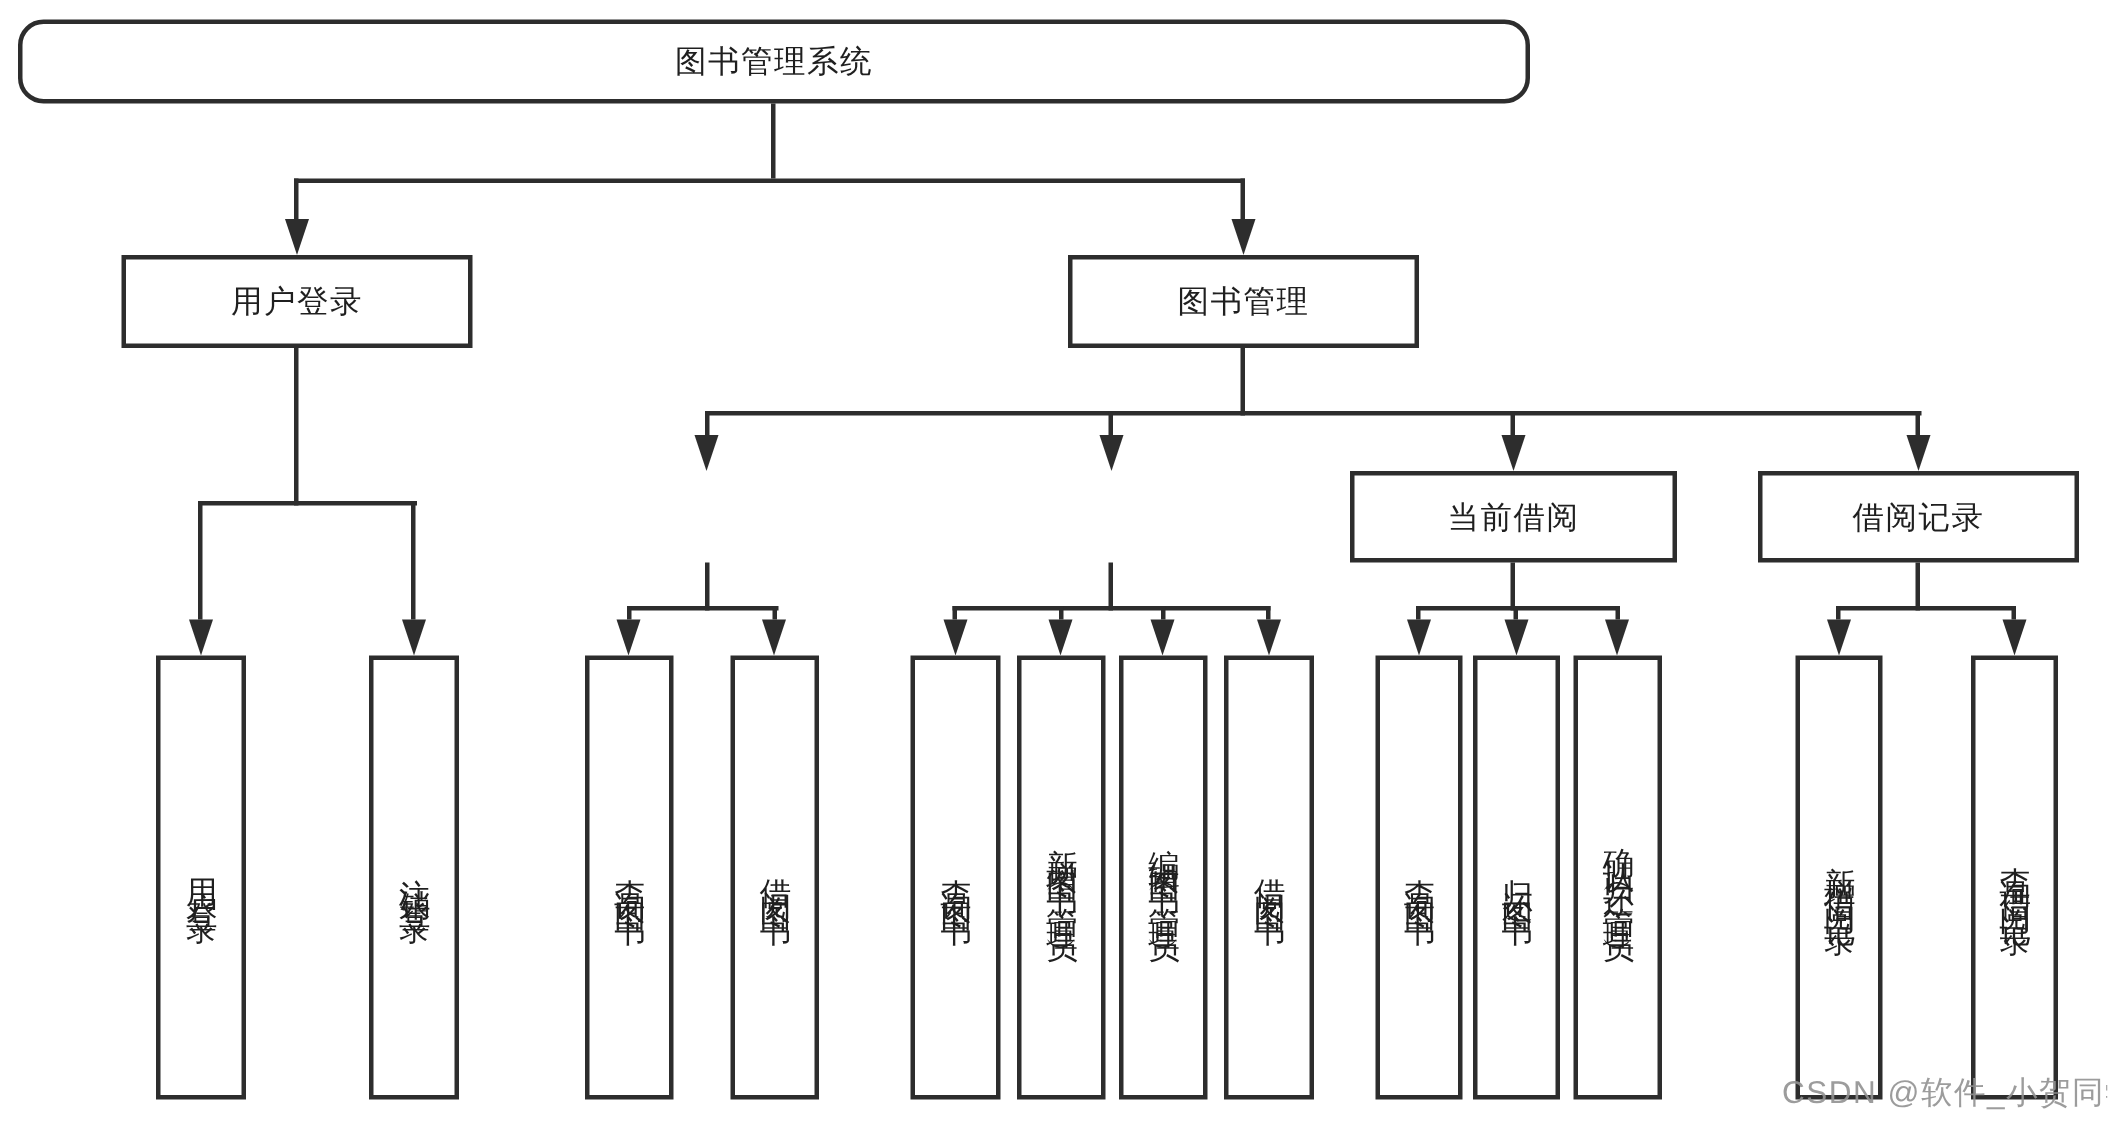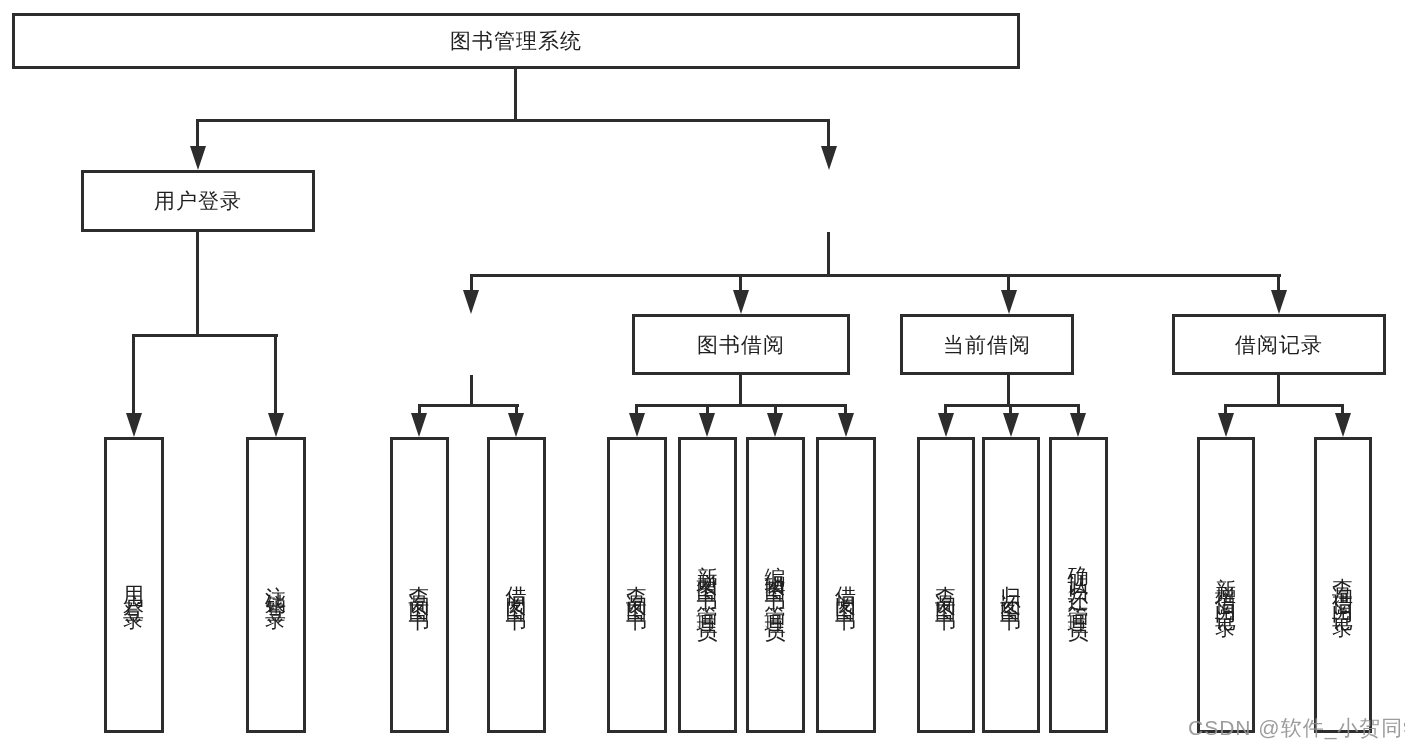--- a/index.html
+++ b/index.html
@@ -39,57 +39,57 @@
   .watermark{
     position:absolute;left:1188px;top:714px;z-index:5;
     font-size:21px;color:rgba(145,145,145,0.9);letter-spacing:1px;white-space:nowrap;
   }
 </style>
 </head>
 <body>
 
 <div class="canvas">
 
-  <div class="hnode root" style="left:12px;top:13px;width:1008px;height:56px;">
+  <div class="hnode root" style="left:12px;top:13px;width:1008px;height:56px;border-radius:17px;">
     <span>图书管理系统</span>
   </div>
 
   <div class="v" style="left:514px;top:69px;height:50px;"></div>
   <div class="h" style="left:196px;top:119px;width:634px;"></div>
   <div class="v" style="left:196px;top:119px;height:27px;"></div>
   <div class="arrow" style="left:190px;top:146px;"></div>
   <div class="v" style="left:827px;top:119px;height:27px;"></div>
   <div class="arrow" style="left:821px;top:146px;"></div>
 
   <div class="hnode" style="left:81px;top:170px;width:234px;height:62px;">
     <span>用户登录</span>
+  </div>
+  <div class="hnode" style="left:712px;top:170px;width:234px;height:62px;">
+    <span>图书管理</span>
   </div>
 
   <div class="v" style="left:196px;top:232px;height:105px;"></div>
   <div class="h" style="left:132px;top:334px;width:146px;"></div>
   <div class="v" style="left:132px;top:334px;height:79px;"></div>
   <div class="arrow" style="left:126px;top:413px;"></div>
   <div class="v" style="left:274px;top:334px;height:79px;"></div>
   <div class="arrow" style="left:268px;top:413px;"></div>
 
   <div class="v" style="left:827px;top:232px;height:45px;"></div>
   <div class="h" style="left:470px;top:274px;width:811px;"></div>
   <div class="v" style="left:470px;top:274px;height:16px;"></div>
   <div class="arrow" style="left:463px;top:290px;"></div>
   <div class="v" style="left:739px;top:274px;height:16px;"></div>
   <div class="arrow" style="left:733px;top:290px;"></div>
   <div class="v" style="left:1007px;top:274px;height:16px;"></div>
   <div class="arrow" style="left:1001px;top:290px;"></div>
   <div class="v" style="left:1277px;top:274px;height:16px;"></div>
   <div class="arrow" style="left:1271px;top:290px;"></div>
 
-  <div class="hnode" style="left:632px;top:314px;width:218px;height:61px;">
-    <span>图书借阅</span>
-  </div>
-  <div class="hnode" style="left:900px;top:314px;width:174px;height:61px;">
+  <div class="hnode" style="left:900px;top:314px;width:218px;height:61px;">
     <span>当前借阅</span>
   </div>
   <div class="hnode" style="left:1172px;top:314px;width:214px;height:61px;">
     <span>借阅记录</span>
   </div>
 
   <div class="v" style="left:470px;top:375px;height:32px;"></div>
   <div class="h" style="left:418px;top:404px;width:101px;"></div>
   <div class="v" style="left:418px;top:404px;height:9px;"></div>
   <div class="arrow" style="left:411px;top:413px;"></div>

